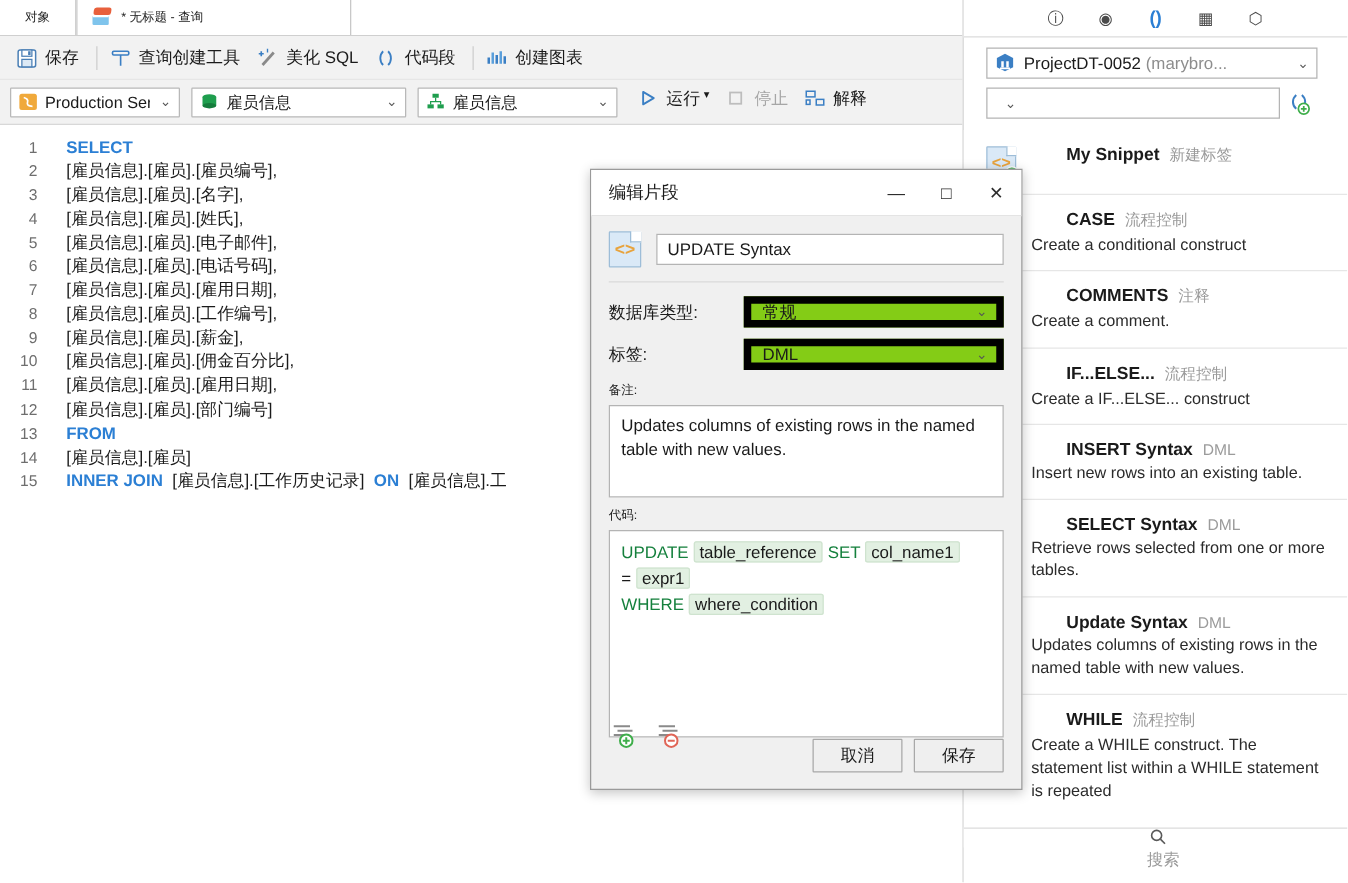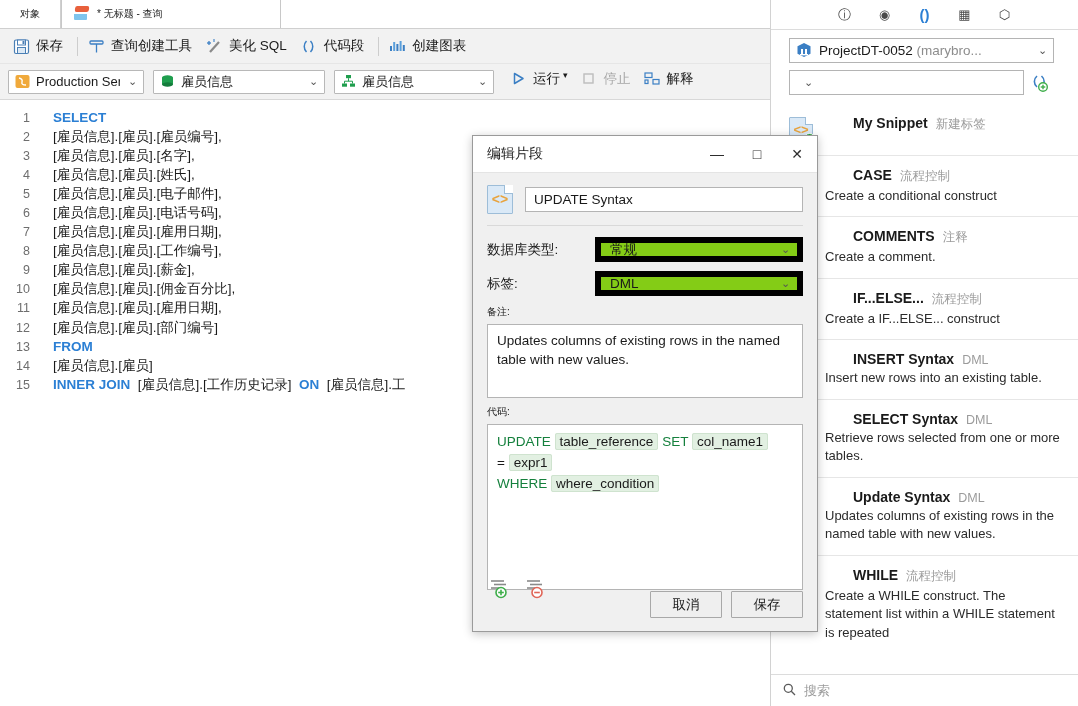--- a/index.html
+++ b/index.html
@@ -243,23 +243,23 @@
     background: #2aa53c; border-radius: 50%; border: 1.5px solid #ffffff;
     color: #ffffff; font-size: 9px; line-height: 10px; text-align: center;
   }
   .si-body { flex: 1; min-width: 0; }
   .si-title-row { display: flex; align-items: baseline; gap: 8px; }
   .si-name { font-size: 14px; font-weight: bold; color: #1a1a1a; white-space: nowrap; margin-left: 28px; }
   .si-tag { font-size: 12.5px; color: #9b9b9b; white-space: nowrap; }
   .si-desc { font-size: 13px; color: #2b2b2b; line-height: 1.42; margin-top: 2px; }
 
   .sb-search {
-    position: absolute; left: 0; bottom: 0; width: 100%; height: 32px;
+    position: absolute; left: 0; bottom: 0; width: 100%; height: 44px;
     border-top: 1px solid #dcdcdc; display: flex; align-items: center;
-    padding-left: 12px; background: #ffffff;
+    padding-left: 12px; background: #ffffff; flex-direction: column;
   }
   .sb-search .mag { margin-right: 8px; color: #666; font-size: 12px; }
   .sb-search .ph { color: #9a9a9a; font-size: 13px; }
 </style>
 </head>
 <body>
 
 <div id="app">
 
   <div id="main-area">

